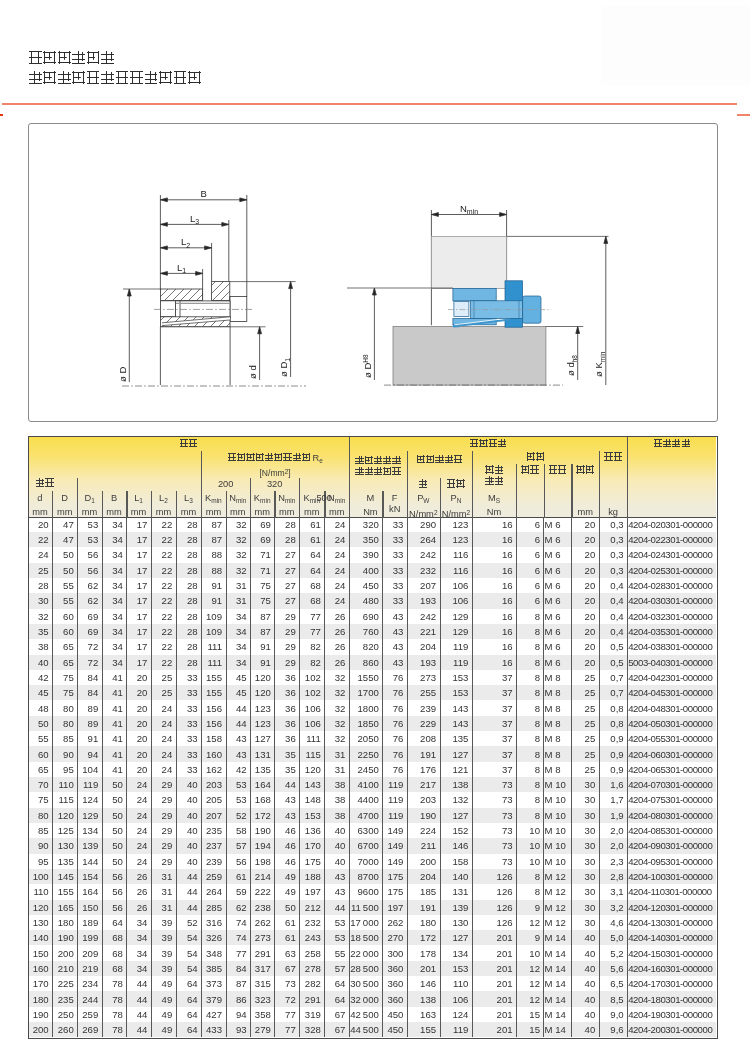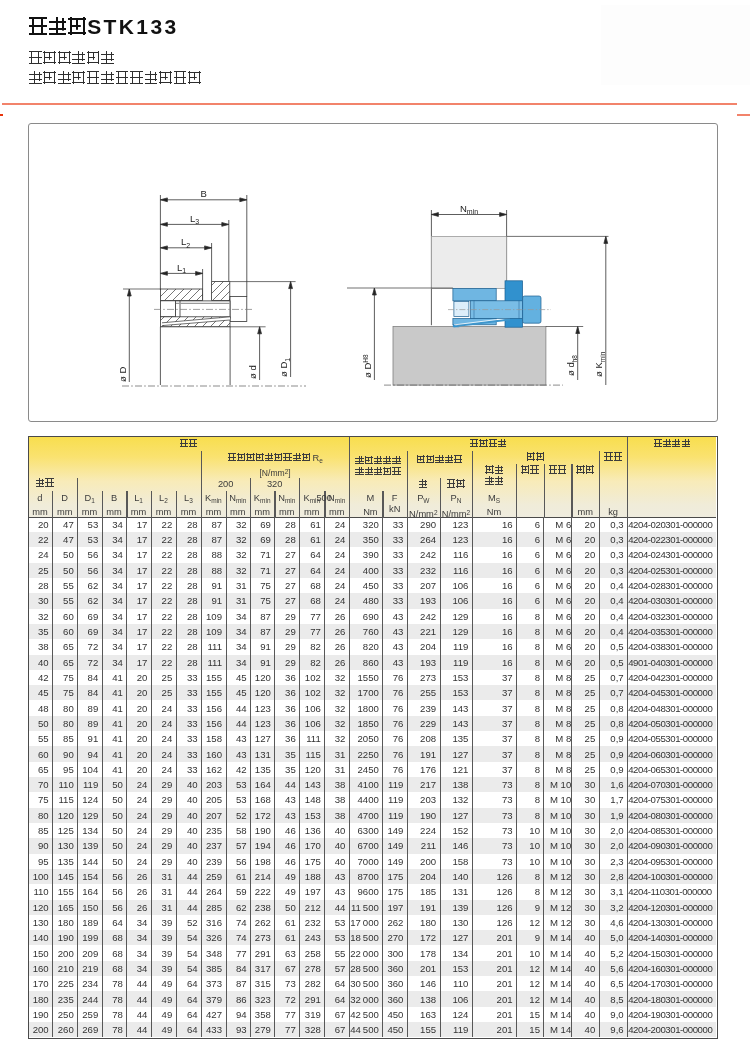--- a/index.html
+++ b/index.html
@@ -21,28 +21,27 @@
 .tbl{position:absolute;left:28px;top:436px;width:690px;height:603.3px;border:1.3px solid #4a4a4a;background:#fff;overflow:hidden}
 .thead{position:absolute;left:0;top:0;width:687.4px;height:81px;background:linear-gradient(180deg,#f8de4e 0%,#fae270 25%,#f8ebb8 55%,#f0ecd9 85%,#efecdf 100%);border-bottom:1.6px solid #4a4a4a}
 .vl{position:absolute;width:1.2px;background:#585858}
 .hl{position:absolute;text-align:center;font-size:9.3px;color:#3c3c3c;line-height:11px;white-space:nowrap}
 .hl sub{font-size:6.5px;vertical-align:-2px}
 .hl sup{font-size:6.5px;vertical-align:2px}
 table{position:absolute;left:0;top:79.7px;border-collapse:separate;border-spacing:0;table-layout:fixed;width:687.4px;font-size:9.6px;color:#333}
 td{height:15.32px;border-left:1.2px solid #585858;text-align:right;padding:0 3.5px 0 0;white-space:nowrap;overflow:hidden}
 td:first-child{border-left:none}
 tr:nth-child(even) td{background:#ebebeb}
-td.ctr{text-align:right;padding:0}
+td.ctr{text-align:left;padding:0}
 td.pn{letter-spacing:-.42px;padding-right:6px}
 svg text{font-family:"Liberation Sans",sans-serif}
 </style></head>
 <body>
 <div class="page">
 <div class="faintbox"></div>
-<div class="title"><i class="g g0"></i><i class="g g2"></i><i class="g g1"></i>STK133</div>
 <div class="sub" style="top:50px"><i class="g g0"></i><i class="g g1"></i><i class="g g1"></i><i class="g g2"></i><i class="g g1"></i><i class="g g2"></i></div>
 <div class="sub" style="top:70px"><i class="g g2"></i><i class="g g1"></i><i class="g g2"></i><i class="g g1"></i><i class="g g0"></i><i class="g g2"></i><i class="g g0"></i><i class="g g0"></i><i class="g g2"></i><i class="g g1"></i><i class="g g0"></i><i class="g g1"></i></div>
 <div class="redline"></div>
 <div class="redtick" style="left:0;top:114px;width:3px;height:1.5px"></div>
     <div class="redtick" style="left:736.7px;top:114px;width:13.3px;height:1.5px;background:#f2836b"></div>
 <div class="diag"><svg width="689" height="300" viewBox="0 0 689 300">
         <defs>
           <pattern id="h" width="8" height="8" patternUnits="userSpaceOnUse">
             <rect width="8" height="8" fill="#fff"></rect>
             <path d="M-2 10 L10 -2 M-2 2 L2 -2 M6 10 L10 6" stroke="#3c3c3c" stroke-width=".7"></path>
@@ -487,21 +486,21 @@
             <td>26</td>
             <td>860</td>
             <td>43</td>
             <td>193</td>
             <td>119</td>
             <td>16</td>
             <td>8</td>
             <td class="ctr">M 6</td>
             <td>20</td>
             <td>0,5</td>
-            <td class="pn">4901-040301-000000</td>
+            <td class="pn">5003-040301-000000</td>
           </tr>
 <tr>
             <td>42</td>
             <td>75</td>
             <td>84</td>
             <td>41</td>
             <td>20</td>
             <td>25</td>
             <td>33</td>
             <td>155</td>

